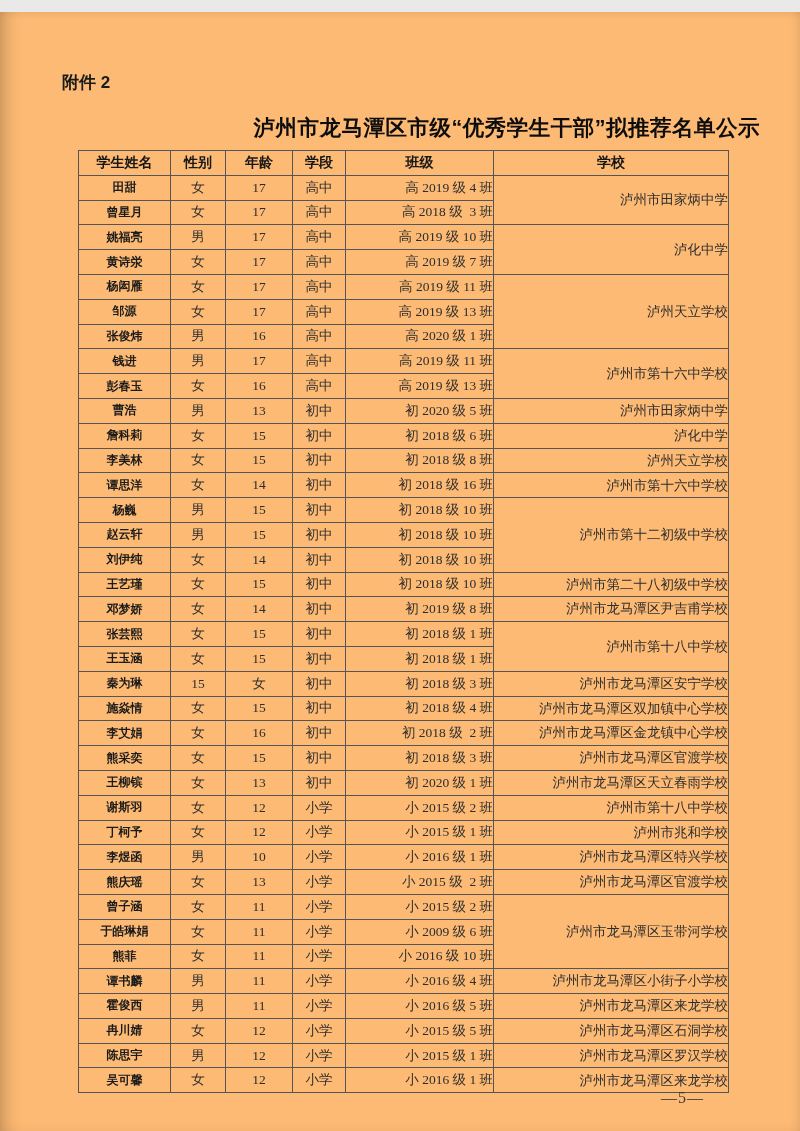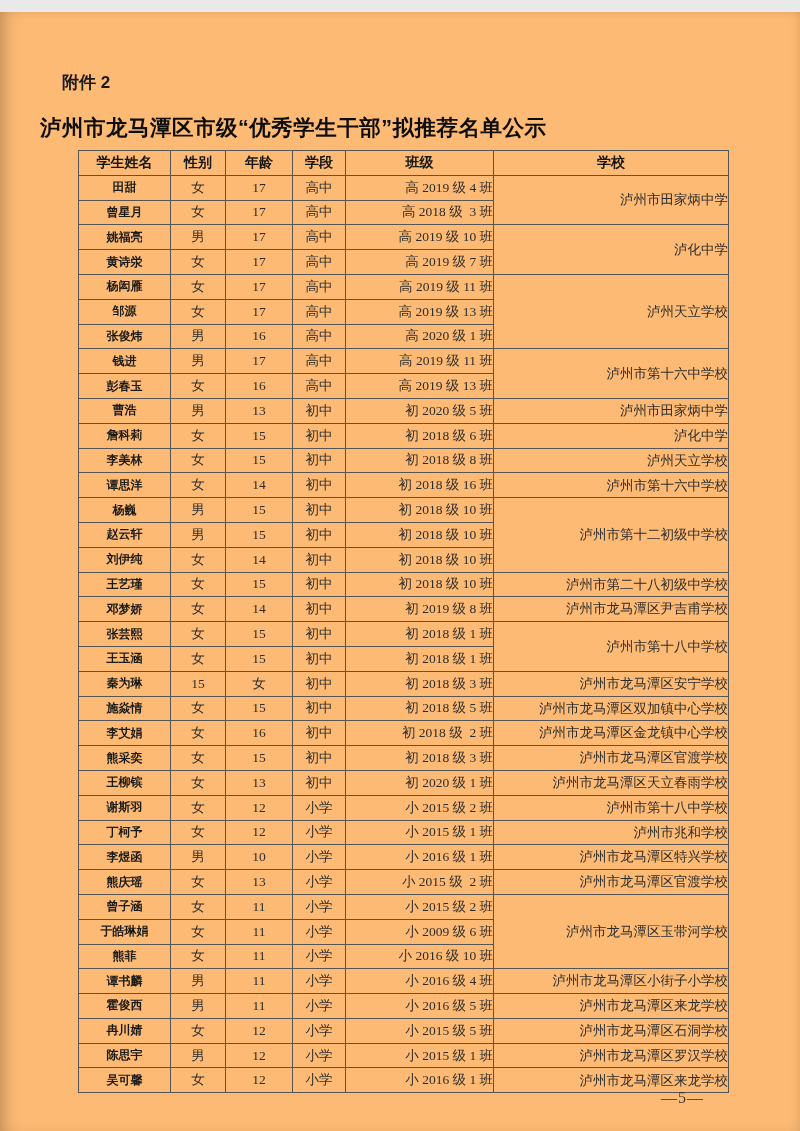--- a/index.html
+++ b/index.html
@@ -22,21 +22,21 @@
   }
   .attachment {
     margin-left: 62px;
     font-size: 17px;
     font-weight: 700;
     color: #1a1a1a;
     line-height: 22px;
   }
   .title {
     margin: 20px 40px 0 40px;
-    text-align: left;
+    text-align: right;
     font-size: 21.5px;
     font-weight: 800;
     color: #0d0d0d;
     line-height: 28px;
     letter-spacing: 0.5px;
   }
   table.doc-table {
     margin: 8px 0 0 78px;
     width: 650px;
     border-collapse: collapse;
@@ -276,21 +276,21 @@
           <td class="col-age">女</td>
           <td class="col-stage">初中</td>
           <td class="col-class">初 2018 级 3 班</td>
           <td class="col-school" rowspan="1">泸州市龙马潭区安宁学校</td>
         </tr>
         <tr>
           <td class="col-name">施焱情</td>
           <td class="col-gender">女</td>
           <td class="col-age">15</td>
           <td class="col-stage">初中</td>
-          <td class="col-class">初 2018 级 5 班</td>
+          <td class="col-class">初 2018 级 4 班</td>
           <td class="col-school" rowspan="1">泸州市龙马潭区双加镇中心学校</td>
         </tr>
         <tr>
           <td class="col-name">李艾娟</td>
           <td class="col-gender">女</td>
           <td class="col-age">16</td>
           <td class="col-stage">初中</td>
           <td class="col-class">初 2018 级  2 班</td>
           <td class="col-school" rowspan="1">泸州市龙马潭区金龙镇中心学校</td>
         </tr>

